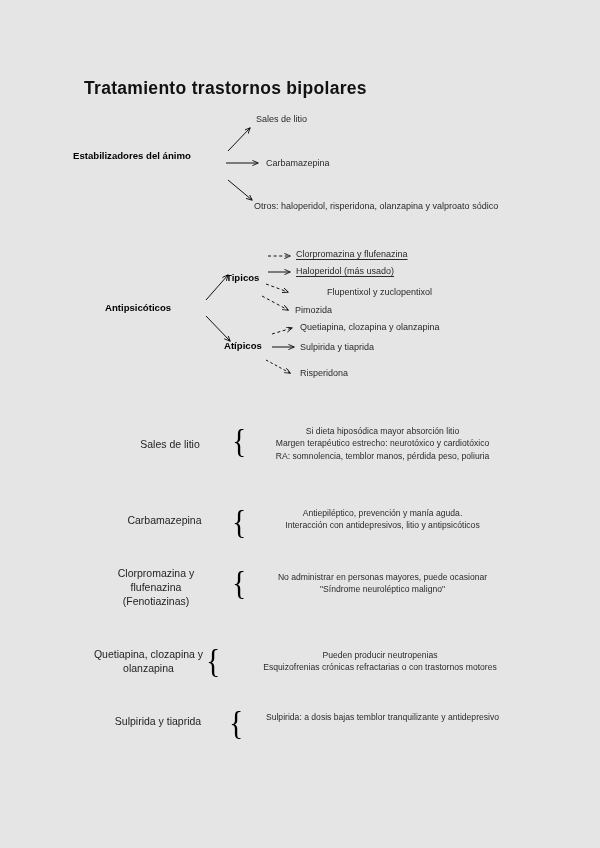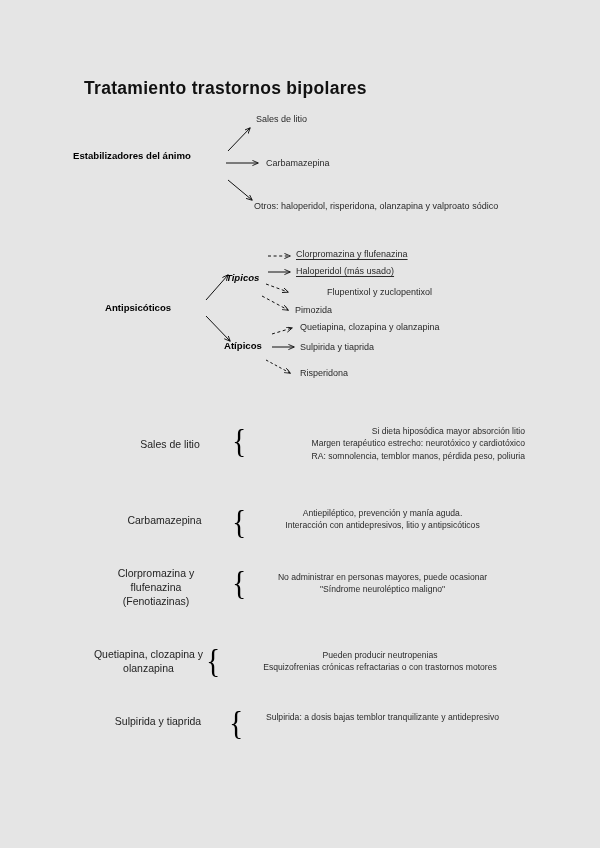--- a/index.html
+++ b/index.html
@@ -129,21 +129,21 @@
   <div class="abs node-bold" style="left:73px; top:150px;">Estabilizadores del ánimo</div>
 
   <div class="abs node-plain" style="left:256px; top:114px;">Sales de litio</div>
 
   <div class="abs node-plain" style="left:266px; top:158px;">Carbamazepina</div>
 
   <div class="abs node-plain" style="left:254px; top:201px;">Otros: haloperidol, risperidona, olanzapina y valproato sódico</div>
 
   <div class="abs node-bold" style="left:105px; top:302px;">Antipsicóticos</div>
 
-  <div class="abs node-bold" style="left:226px; top:272px;font-style:italic;">Tipicos</div>
+  <div class="abs node-bold" style="left:226px; top:272px;">Tipicos</div>
 
   <div class="abs node-bold" style="left:224px; top:340px;">Atípicos</div>
 
   <div class="abs node-underline" style="left:296px; top:249px;">Clorpromazina y flufenazina</div>
 
   <div class="abs node-underline" style="left:296px; top:266px;">Haloperidol (más usado)</div>
 
   <div class="abs node-plain" style="left:295px; top:287px;padding-left:32px;">Flupentixol y zuclopentixol</div>
 
   <div class="abs node-plain" style="left:295px; top:305px;">Pimozida</div>
@@ -152,21 +152,21 @@
 
   <div class="abs node-plain" style="left:300px; top:342px;">Sulpirida y tiaprida</div>
 
   <div class="abs node-plain" style="left:300px; top:368px;">Risperidona</div>
 
   <div class="detail-row">
     <div class="detail-label" style="left:110px; top:437px; width:120px;">
       <div>Sales de litio</div>
     </div>
     <div class="brace" style="left:231px; top:424px;">{</div>
-    <div class="detail-text" style="left:240px; top:425px; width:285px;text-align:right;">
+    <div class="detail-text" style="left:240px; top:425px; width:285px;">
       <div>Si dieta hiposódica mayor absorción litio</div>
       <div>Margen terapéutico estrecho: neurotóxico y cardiotóxico</div>
       <div>RA: somnolencia, temblor manos, pérdida peso, poliuria</div>
     </div>
   </div>
 
   <div class="detail-row">
     <div class="detail-label" style="left:102px; top:513px; width:125px;">
       <div>Carbamazepina</div>
     </div>

